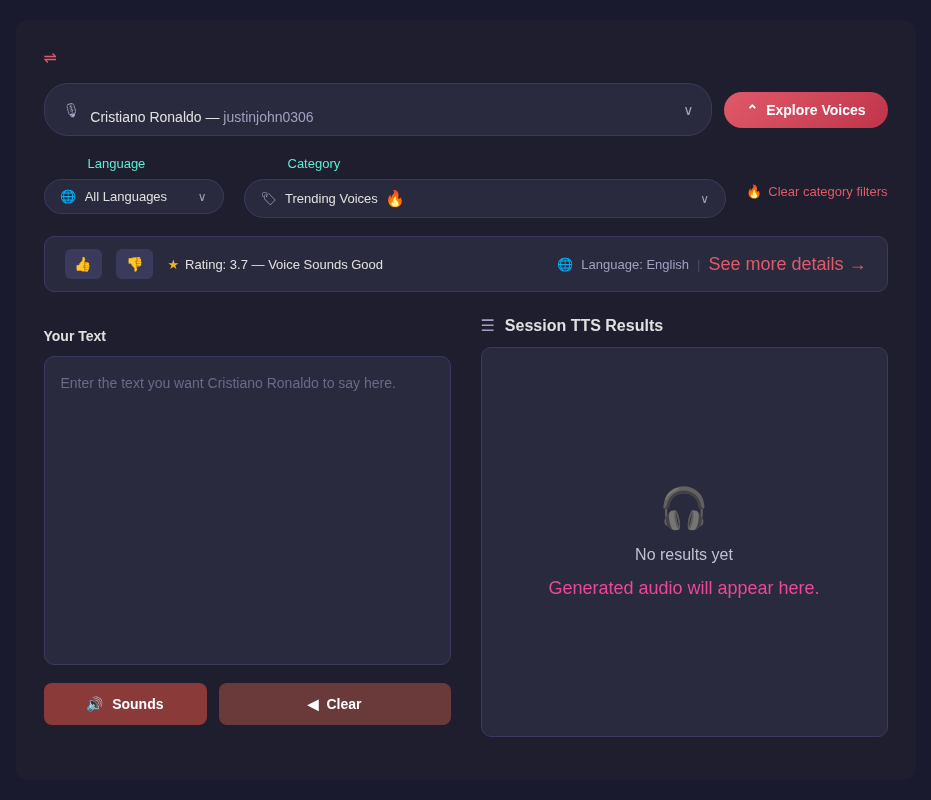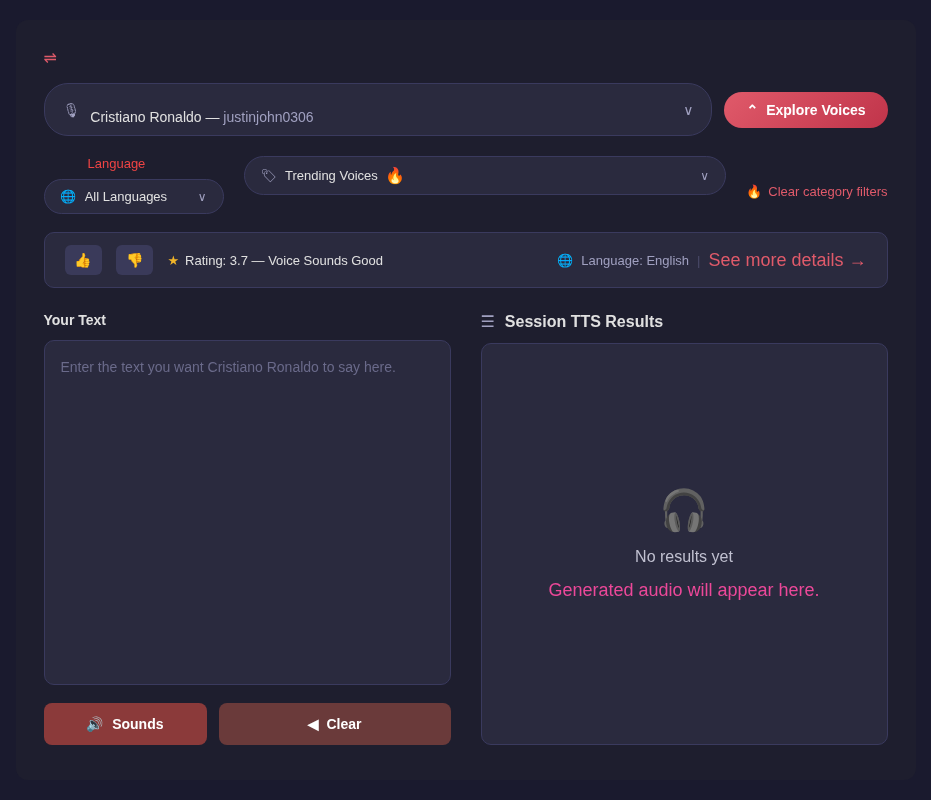--- a/index.html
+++ b/index.html
@@ -90,21 +90,21 @@
     }
     .filter-group {
       display: flex;
       flex-direction: column;
       gap: 8px;
     }
     .filter-group.language { min-width: 180px; }
     .filter-group.category { flex: 1; }
     .filter-label {
       font-size: 13px;
-      color: #ef4444;
+      color: #5eead4;
       font-weight: 500;
       padding-left: 44px;
     }
     .filter-dropdown {
       background: #2a2a3e;
       border: 1px solid #3a3a5e;
       border-radius: 24px;
       padding: 9px 16px;
       display: flex;
       align-items: center;
@@ -186,37 +186,38 @@
       font-weight: 500;
       background: none;
       border: none;
       display: flex;
       align-items: center;
       gap: 4px;
     }
     .main-content {
       display: flex;
       gap: 30px;
+      align-items: center;
     }
     .text-panel {
       flex: 1;
       max-width: 450px;
     }
     .panel-title {
       font-size: 14px;
       font-weight: 600;
       color: #e0e0e0;
       margin-bottom: 12px;
     }
     .text-area-wrapper {
       position: relative;
     }
     .text-input {
       width: 100%;
-      height: 345px;
+      height: 309px;
       background: #2a2a3e;
       border: 1px solid #3a3a5e;
       border-radius: 10px;
       padding: 16px;
       font-size: 14px;
       color: #a0a0c0;
       resize: none;
       font-family: inherit;
       line-height: 1.5;
     }
@@ -334,20 +335,21 @@
     <div class="filter-group language">
       <span class="filter-label">Language</span>
       <div class="filter-dropdown">
         <span class="globe-icon">🌐</span>
         <span>All Languages</span>
         <span class="chevron-sm">∨</span>
       </div>
     </div>
 
     <div class="filter-group category">
+      <span class="filter-label">Category</span>
       <div class="filter-dropdown">
         <span class="tag-icon">🏷</span>
         <span>Trending Voices</span>
         <span class="fire-emoji"> 🔥</span>
         <span class="chevron-sm">∨</span>
       </div>
     </div>
 
     <div class="clear-filters-area">
       <button class="clear-category-btn">

